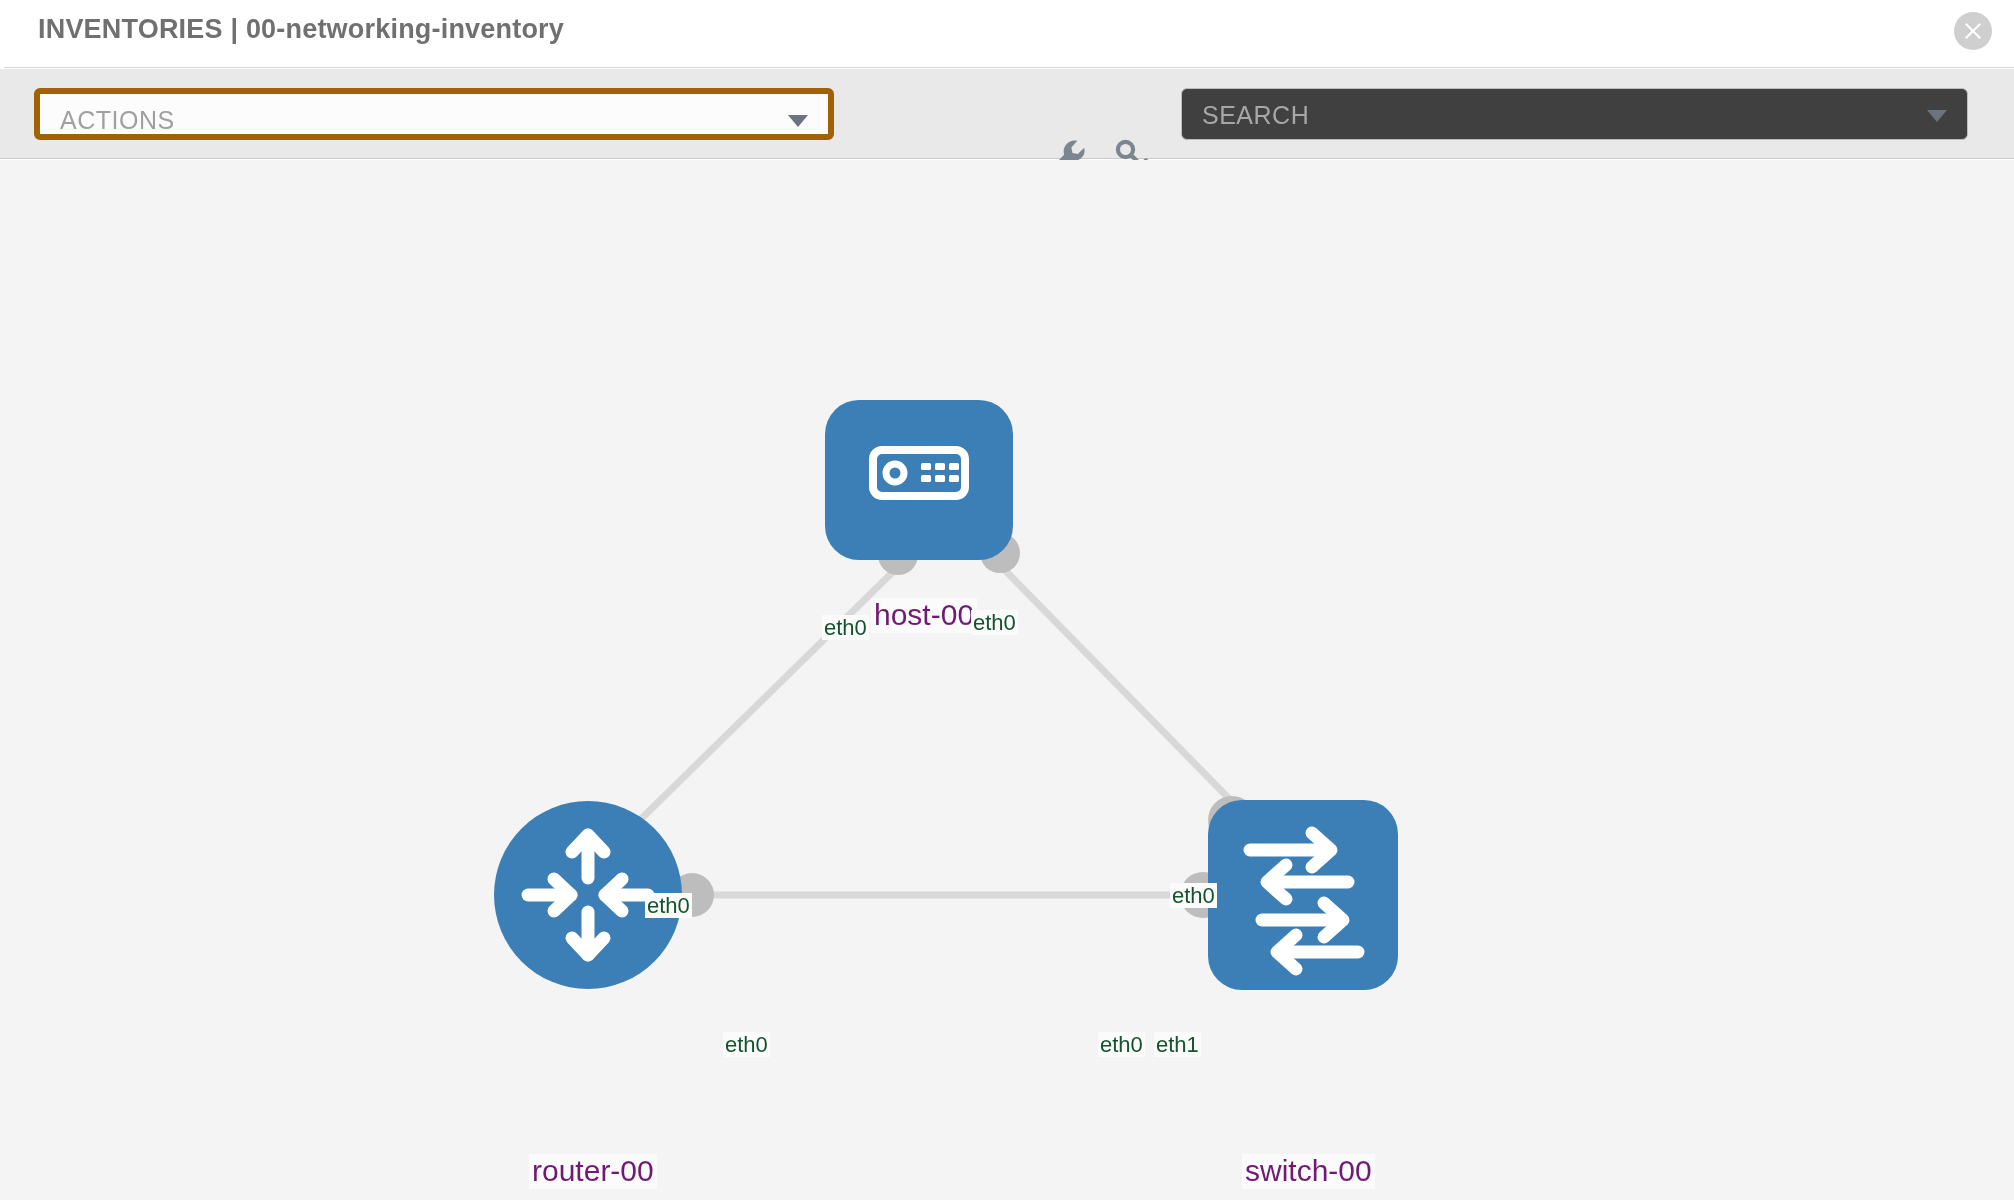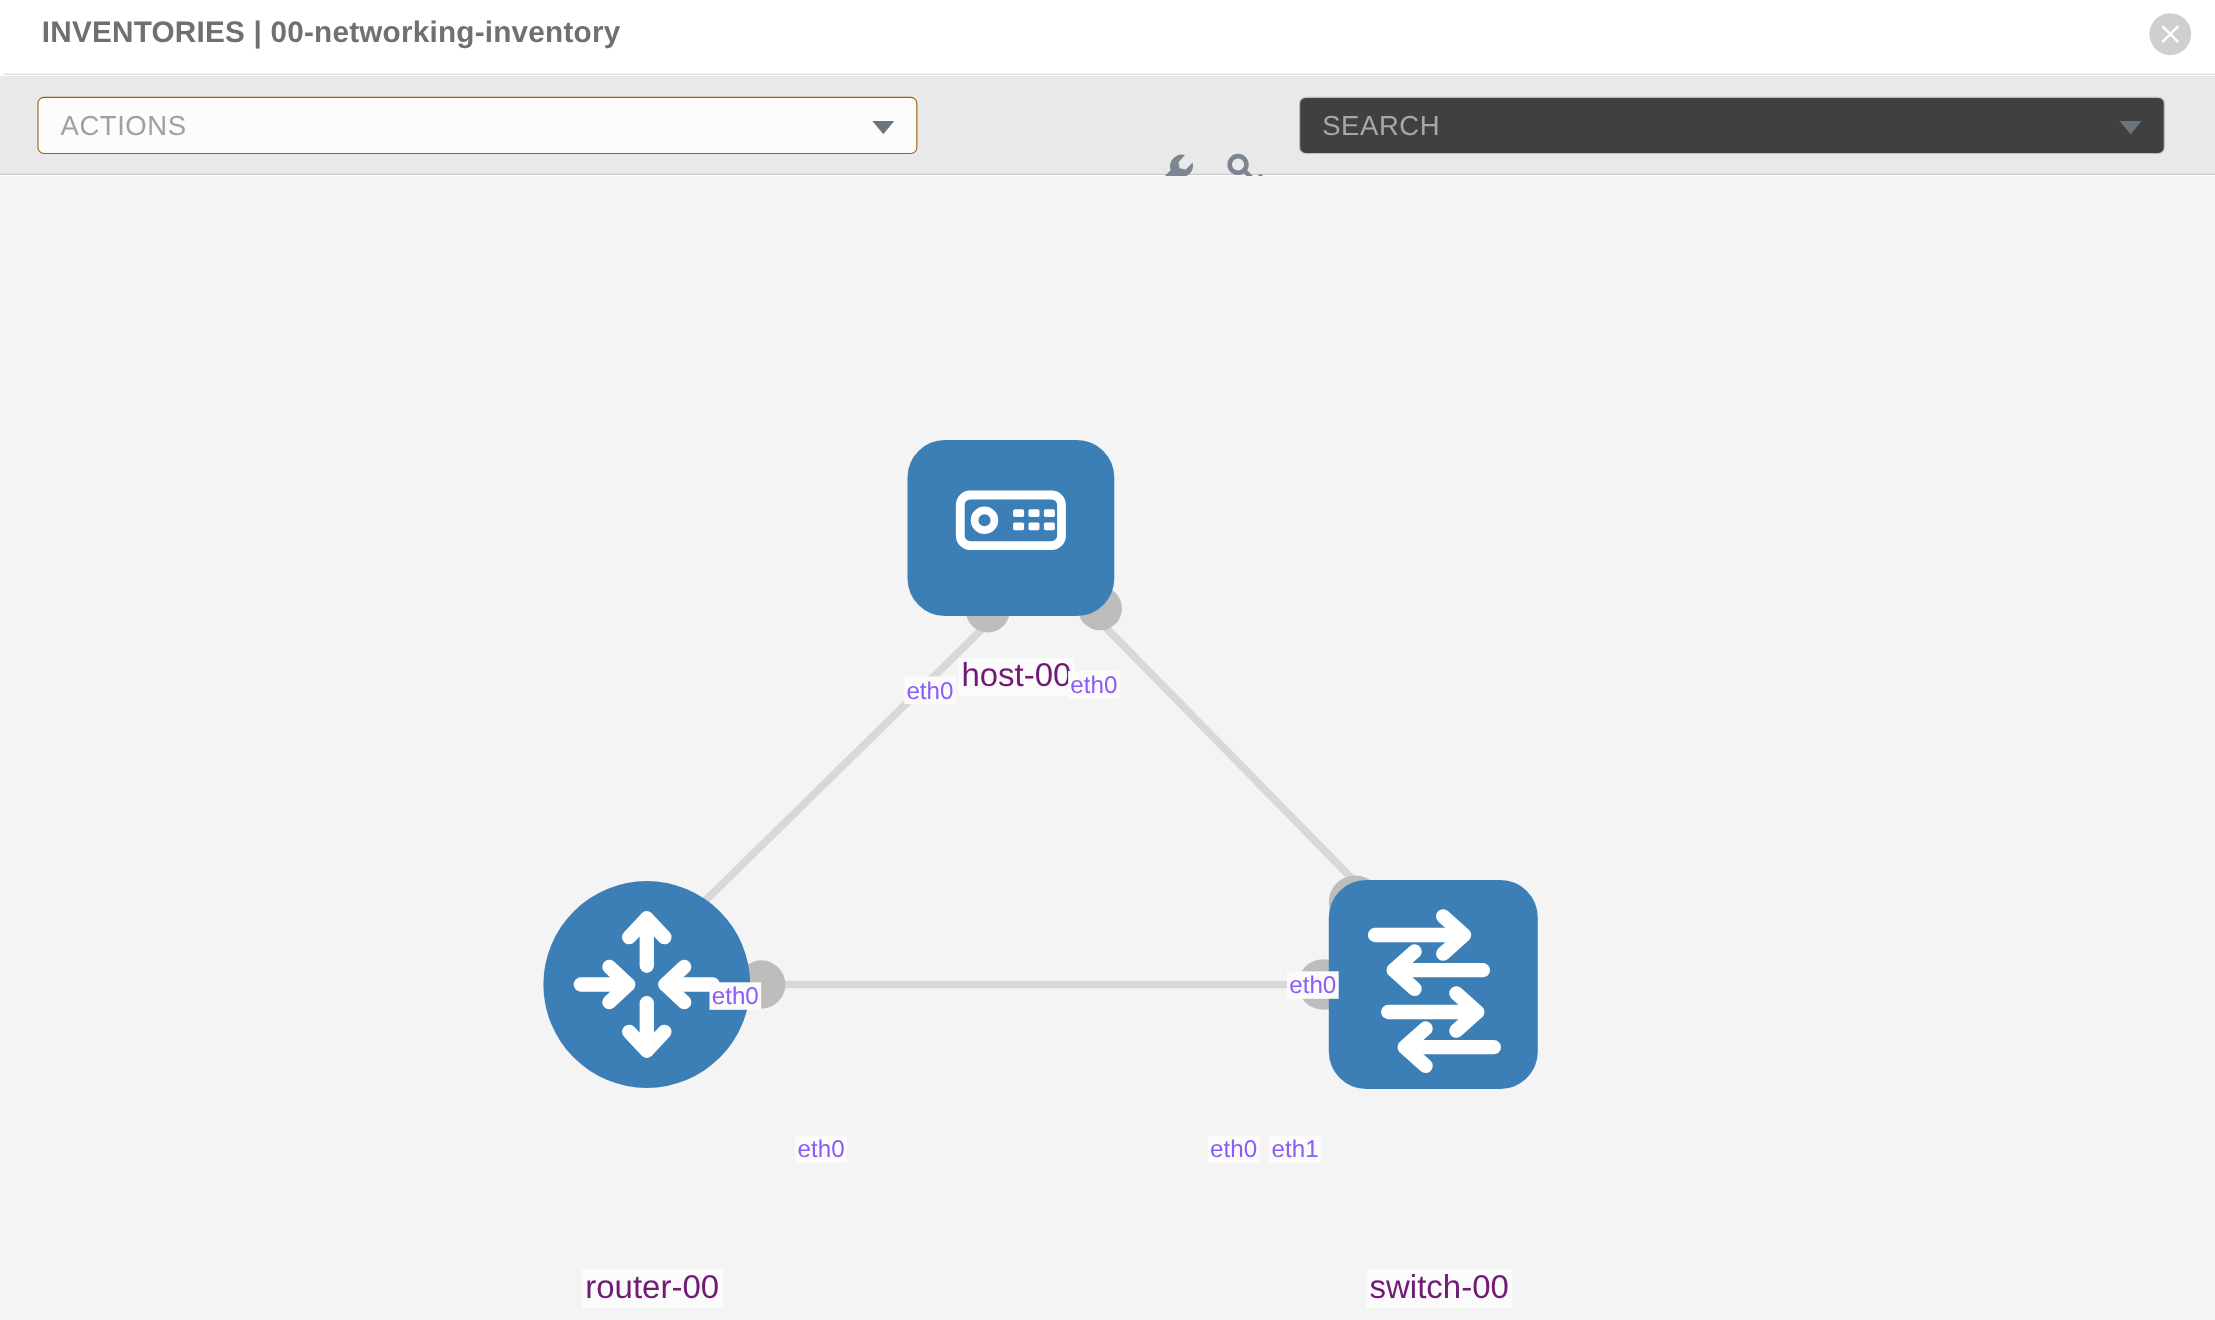--- a/index.html
+++ b/index.html
@@ -61,21 +61,21 @@
     border-bottom: 1px solid #c9c9c9;
     box-sizing: border-box;
   }
   .actions-select {
     position: absolute;
     left: 34px;
     top: 19px;
     width: 800px;
     height: 52px;
     background: #fcfcfc;
-    border: 1px solid #a16207;
+    border: 6px solid #a16207;
     border-radius: 6px;
     box-sizing: border-box;
     cursor: pointer;
   }
   .actions-select .sel-label {
     position: absolute;
     left: 20px;
     top: 12px;
     font-size: 25px;
     color: #a0a0a0;
@@ -134,21 +134,21 @@
   .topology-svg {
     position: absolute;
     left: 0; top: 0;
     width: 2014px;
     height: 1040px;
   }
 
   .edge-label {
     position: absolute;
     font-size: 22px;
-    color: #8b5cf6;
+    color: #14532d;
     background: #fbfbfb;
     padding: 0 2px;
     white-space: nowrap;
     line-height: 1.15;
   }
   .node-label {
     position: absolute;
     font-size: 30px;
     color: #701a75;
     background: #fbfbfb;

